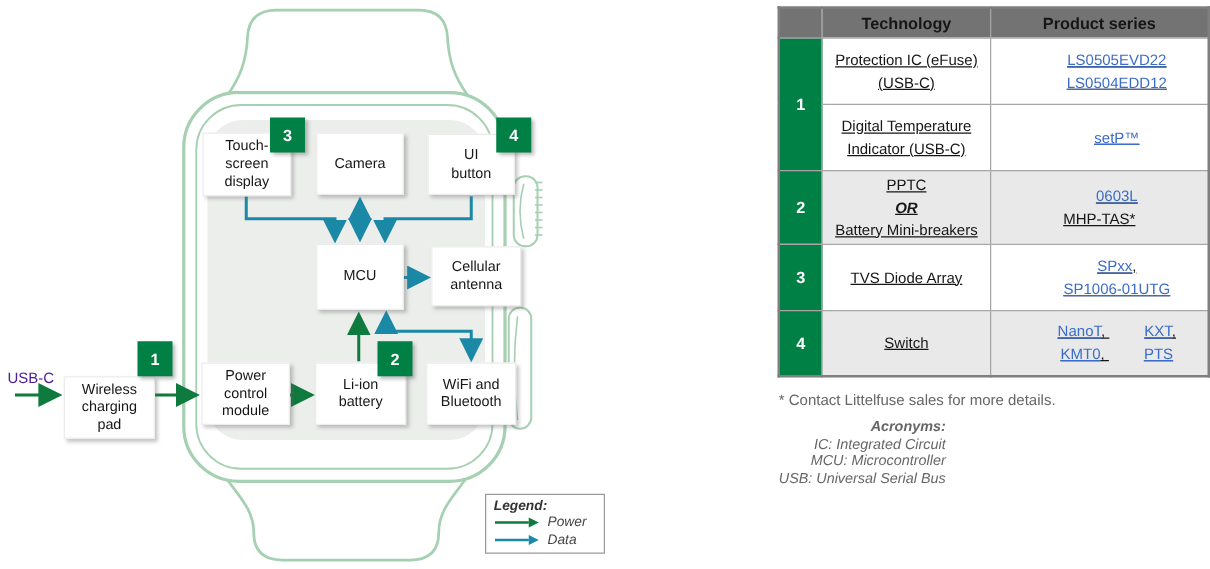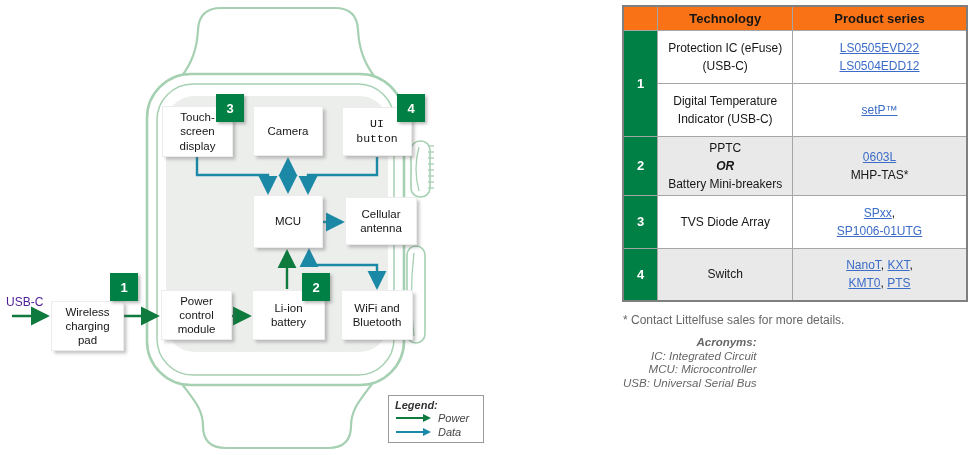--- a/index.html
+++ b/index.html
@@ -23,25 +23,25 @@
   .legend { position:absolute; left:388px; top:395px; width:96px; height:48px;
             border:1px solid #9a9a9a; background:#fff; padding:3px 6px 0 6px; }
   .legend-title { font-size:11px; font-weight:bold; font-style:italic; color:#333; }
   .legend-row { display:flex; align-items:center; gap:5px; height:14px; }
   .legend-label { font-size:11px; font-style:italic; color:#444; }
 
   
   #ptable { position:absolute; left:622px; top:5px; border-collapse:collapse; table-layout:fixed;
             background:#fff; font-size:12px; color:#161616; border:2px solid #7f7f7f; }
   #ptable th, #ptable td { border:1px solid #a6a6a6; text-align:center; vertical-align:middle; padding:2px 4px; }
-  #ptable th { background:#f97316; font-size:13px; font-weight:bold; height:24px; }
+  #ptable th { background:#737373; font-size:13px; font-weight:bold; height:24px; }
   #ptable td.numcell { background:#008045; color:#fff; font-weight:bold; font-size:13px; }
-  #ptable td.techcell, #ptable td.prodcell { height:53px; line-height:1.5; }
+  #ptable td.techcell, #ptable td.prodcell { height:53px; line-height:1.5;text-decoration:underline; }
   #ptable .shaded { background:#e9e9e9; }
-  .plink { color:#3b6cc7; text-decoration:underline; cursor:pointer; }
+  .plink { color:#3b6cc7; text-decoration:underline; cursor:pointer;margin-left:28px; }
   .orword { font-weight:bold; font-style:italic; }
 
   
   .footnote { position:absolute; left:623px; top:313px; font-size:12px; color:#666; }
   .acronyms { position:absolute; left:623px; top:336px; font-size:11.5px; font-style:italic; color:#666; line-height:1.18;text-align:right; }
   .acronyms .t { font-weight:bold; }
 </style>
 </head>
 <body>
 
@@ -105,21 +105,21 @@
         <path d="M124,316 L157,316" marker-end="url(#mg)"></path>
         <path d="M232,316 L249,316" marker-end="url(#mg)"></path>
         <path d="M287,289 L287,252" marker-end="url(#mg)"></path>
       </g>
     </svg>
 
     <div class="blk" style="left:162px; top:106px; width:71px; height:51px;">Touch-
 screen
 display</div>
     <div class="blk" style="left:253px; top:106px; width:70px; height:50px;">Camera</div>
-    <div class="blk" style="left:342px; top:107px; width:70px; height:49px;font-family:Liberation Mono, monospace;">UI
+    <div class="blk" style="left:342px; top:107px; width:70px; height:49px;">UI
 button</div>
     <div class="blk" style="left:345px; top:197px; width:72px; height:48px;">Cellular
 antenna</div>
     <div class="blk" style="left:253px; top:195px; width:70px; height:53px;">MCU</div>
     <div class="blk" style="left:51px; top:290px; width:73px; height:50px;margin-top:11px;">Wireless
 charging
 pad</div>
     <div class="blk" style="left:161px; top:290px; width:71px; height:50px;">Power
 control
 module</div>

